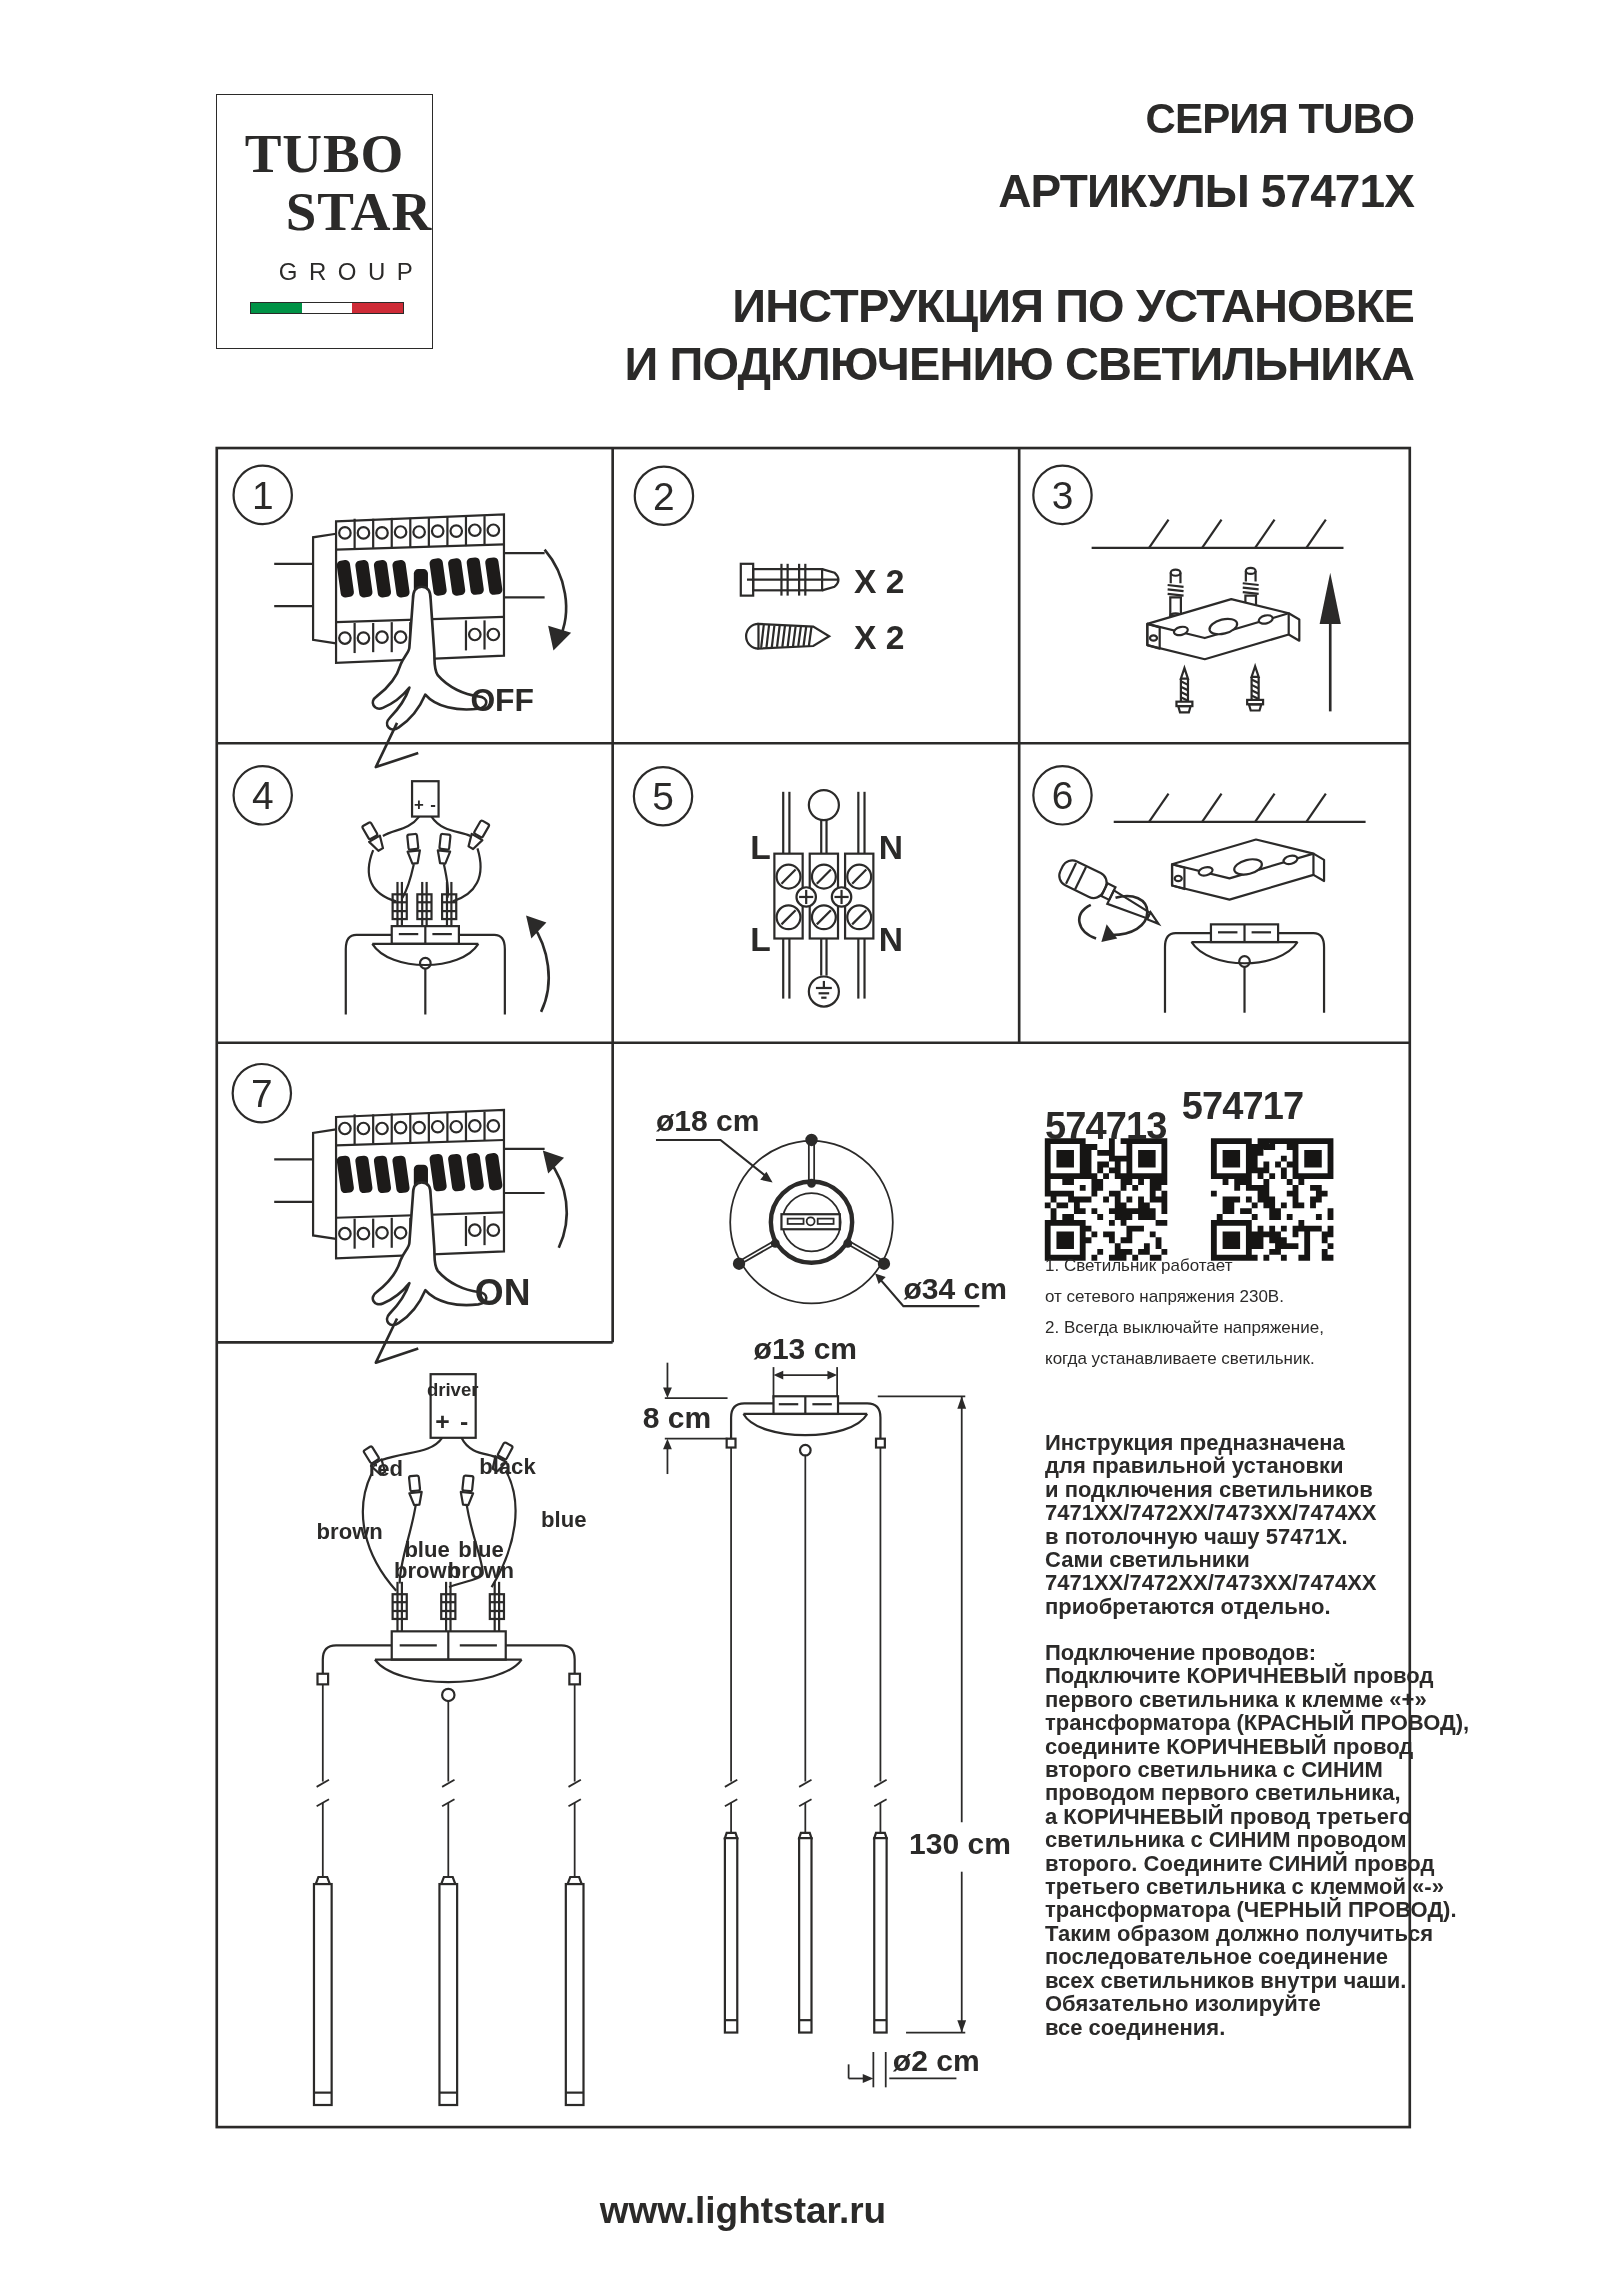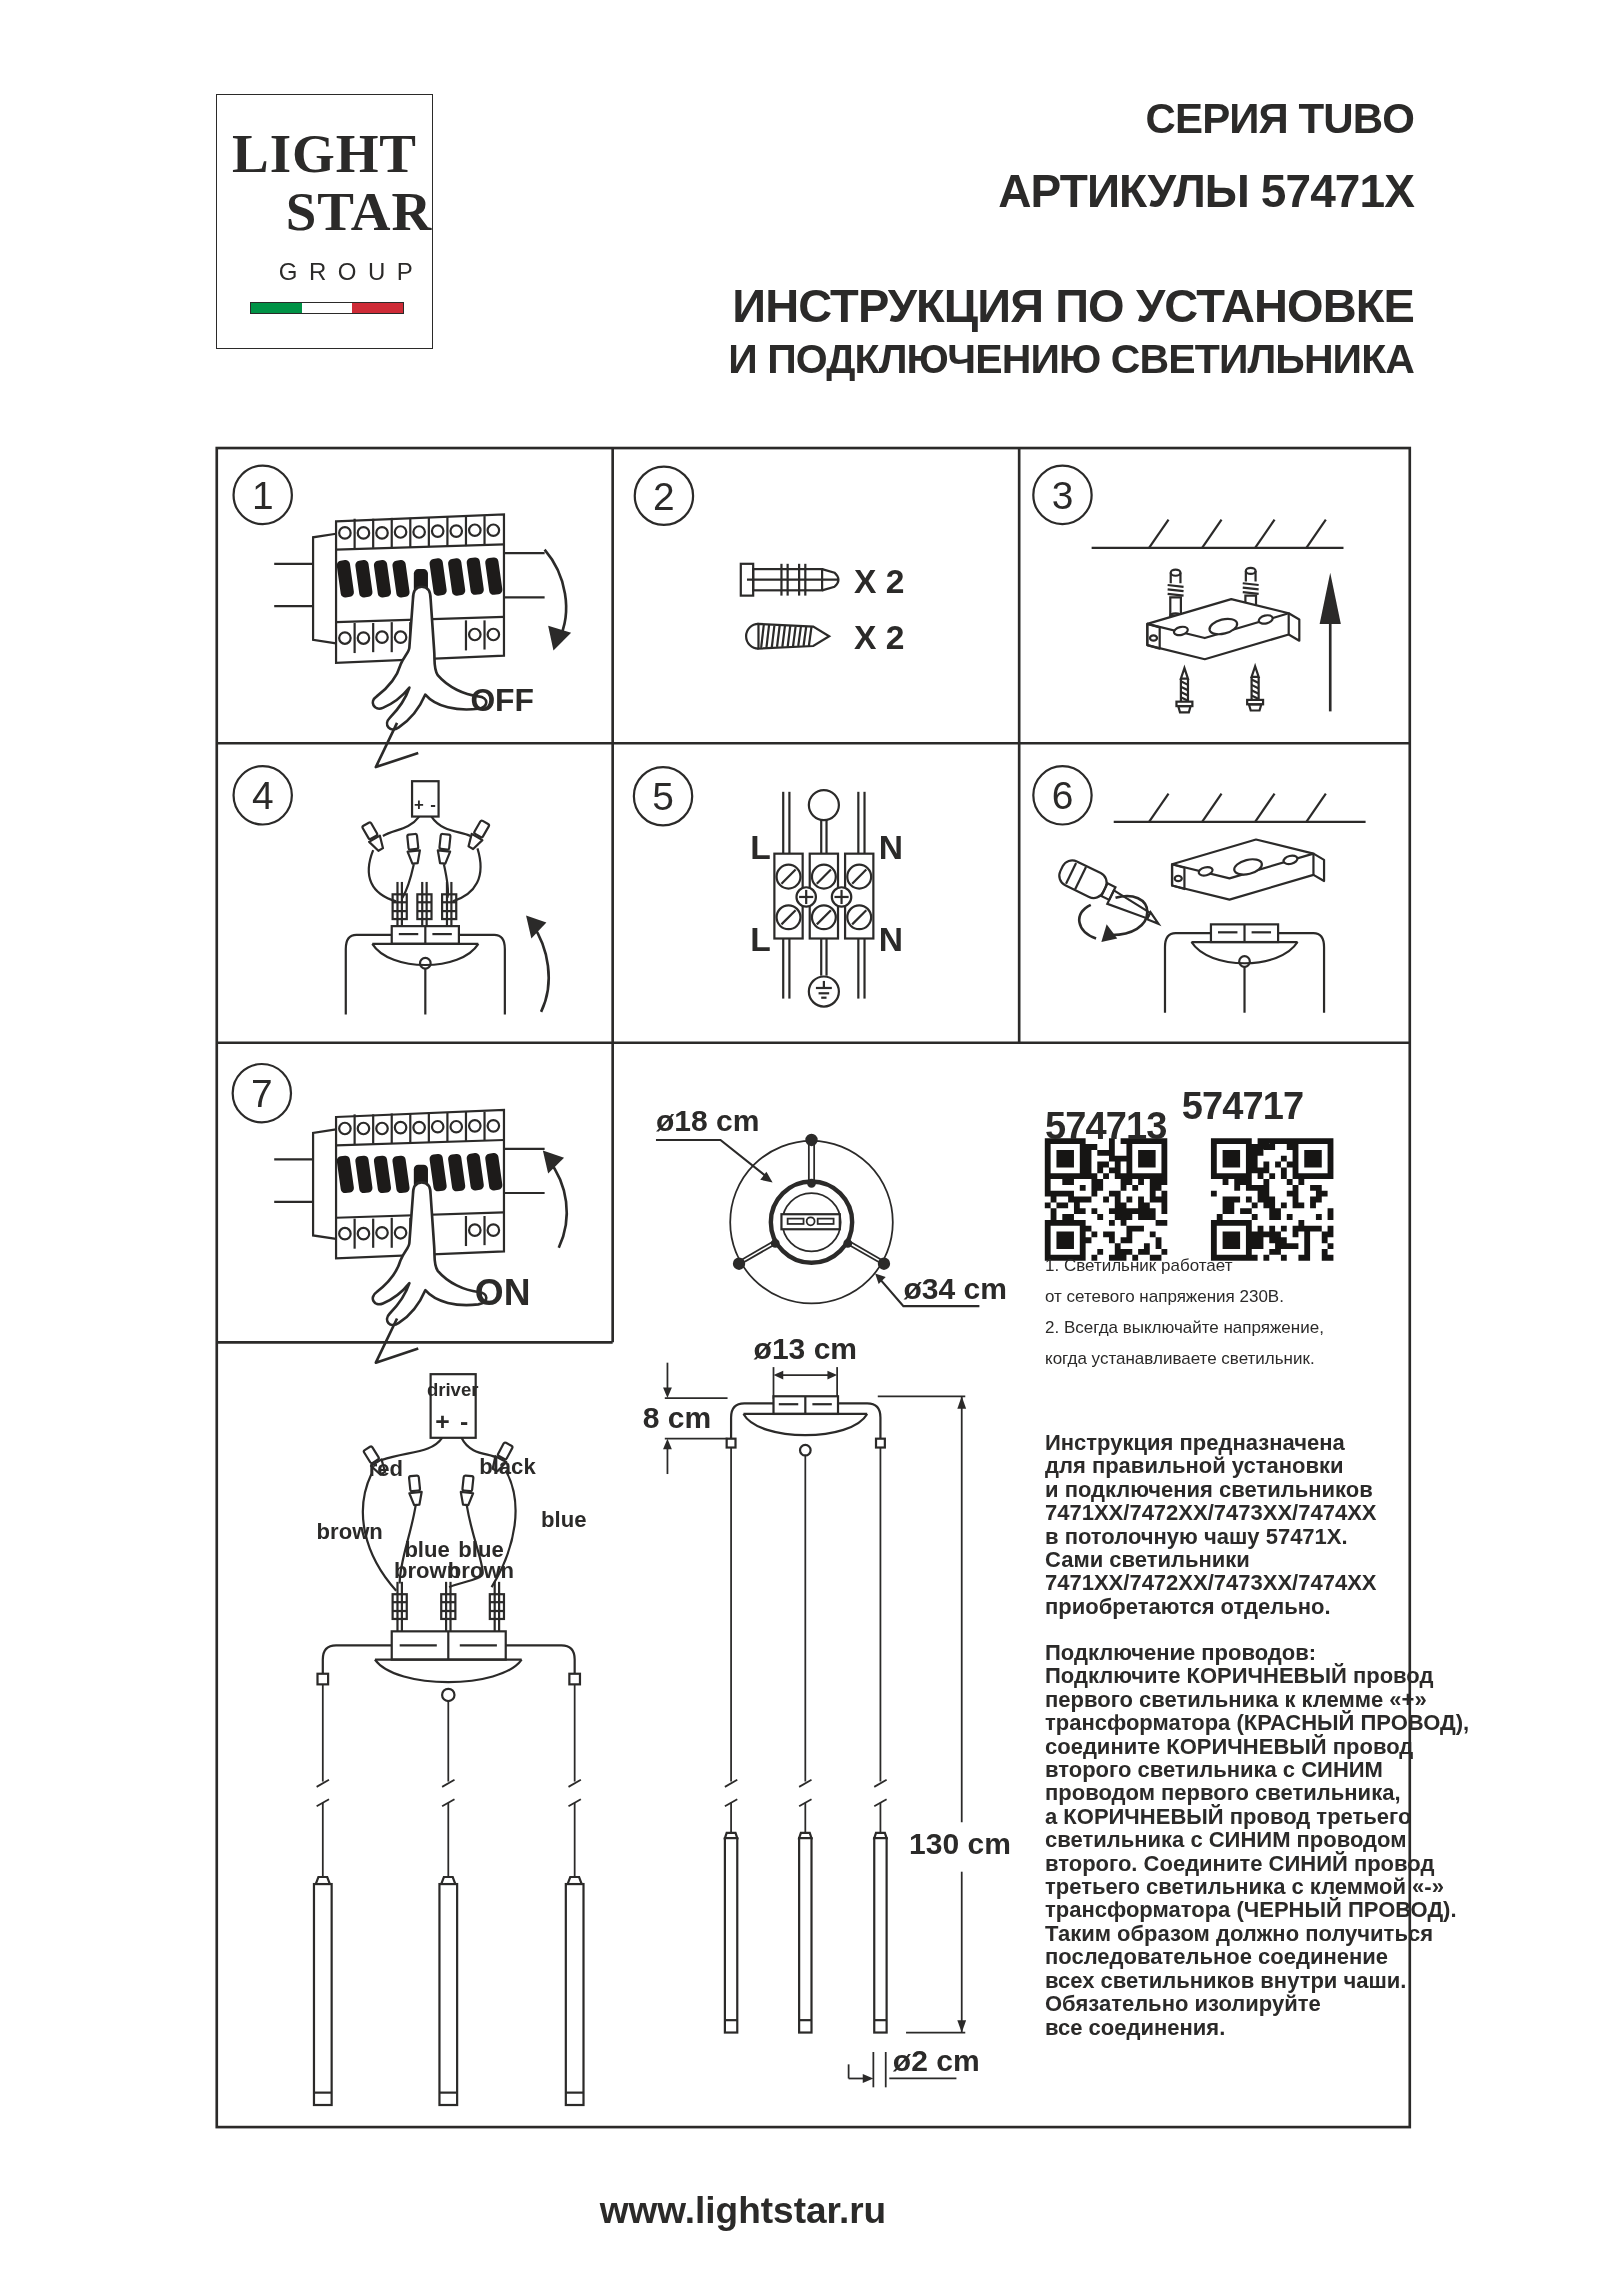--- a/index.html
+++ b/index.html
@@ -2,21 +2,21 @@
 <html style="font-size:14px"><head>
 <meta charset="utf-8">
 <style>
   html,body{margin:0;padding:0;background:#fff;}
   body{width:1623px;height:2295px;position:relative;font-family:"Liberation Sans",sans-serif;color:#2b2a29;overflow:hidden;}
   
   .hdr{position:absolute;right:209px;text-align:right;font-weight:bold;color:#2b2a29;}
   .hdr-series{top:95px;font-size:42px;letter-spacing:-0.9px;}
   .hdr-articles{top:164px;font-size:46px;letter-spacing:-0.9px;}
   .hdr-title1{top:278px;font-size:47px;letter-spacing:-0.9px;}
-  .hdr-title2{top:336px;font-size:41px;letter-spacing:-0.9px;}
+  .hdr-title2{top:336px;font-size:47px;letter-spacing:-0.9px;}
   
   .logo{position:absolute;left:216px;top:94px;width:217px;height:255px;border:1.8px solid #2b2a29;box-sizing:border-box;}
   .logo .l1{position:absolute;top:26.5px;left:0;width:100%;text-align:center;font-family:"Liberation Serif",serif;font-weight:bold;font-size:55px;letter-spacing:0.9px;}
   .logo .l2{position:absolute;top:85px;left:0;width:100%;text-align:right;font-family:"Liberation Serif",serif;font-weight:bold;font-size:55px;letter-spacing:0.9px;}
   .logo .l3{position:absolute;top:163px;left:27px;width:100%;text-align:center;font-size:24px;letter-spacing:11.5px;font-weight:normal;}
   .logo .flag{position:absolute;top:207px;left:33px;width:152px;height:9.7px;border:0.9px solid #2b2a29;display:flex;}
   .logo .flag div{flex:1;}
   
   .code{position:absolute;top:1085px;width:133px;font-size:38px;font-weight:bold;letter-spacing:-0.9px;}
   .notes{position:absolute;left:1045px;top:1250px;font-size:17px;line-height:31px;white-space:pre-line;}
@@ -33,21 +33,21 @@
   .tdim{font:bold 34px "Liberation Sans",sans-serif;fill:#2b2a29;}
   .twire{font:bold 25px "Liberation Sans",sans-serif;fill:#2b2a29;}
   .tdrv{font:bold 21px "Liberation Sans",sans-serif;fill:#2b2a29;}
   .tpm{font:bold 28px "Liberation Sans",sans-serif;fill:#2b2a29;letter-spacing:2px;}
   .tpm2{font:bold 19px "Liberation Sans",sans-serif;fill:#2b2a29;letter-spacing:1px;}
 </style>
 </head>
 <body>
 
 <div class="logo">
-  <div class="l1">LIGHT</div>
+  <div class="l1">TUBO</div>
   <div class="l2">STAR</div>
   <div class="l3">GROUP</div>
   <div class="flag">
     <div id="flag-green" style="background: rgb(0, 146, 70);"></div>
       <div id="flag-white" style="background: rgb(255, 255, 255);"></div>
       <div id="flag-red" style="background: rgb(206, 43, 55);"></div>
   </div>
 </div>
 
 <div class="hdr hdr-series">СЕРИЯ TUBO</div>

